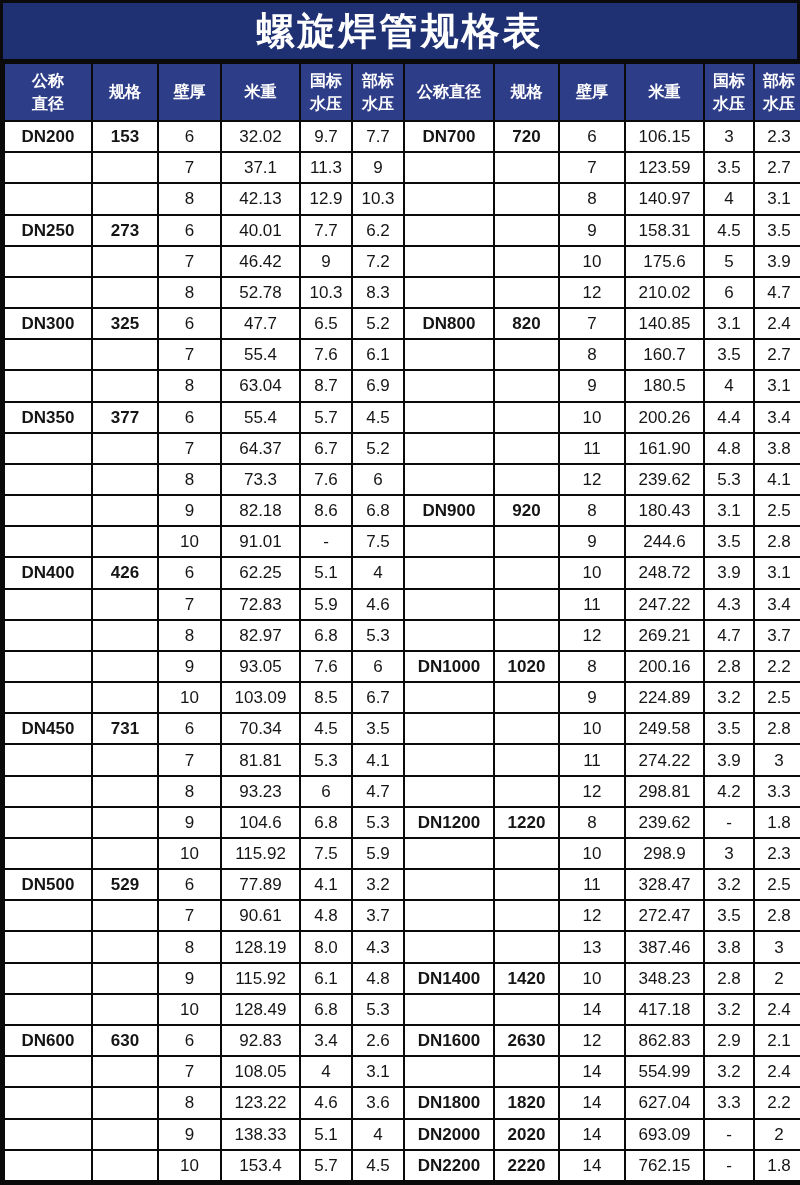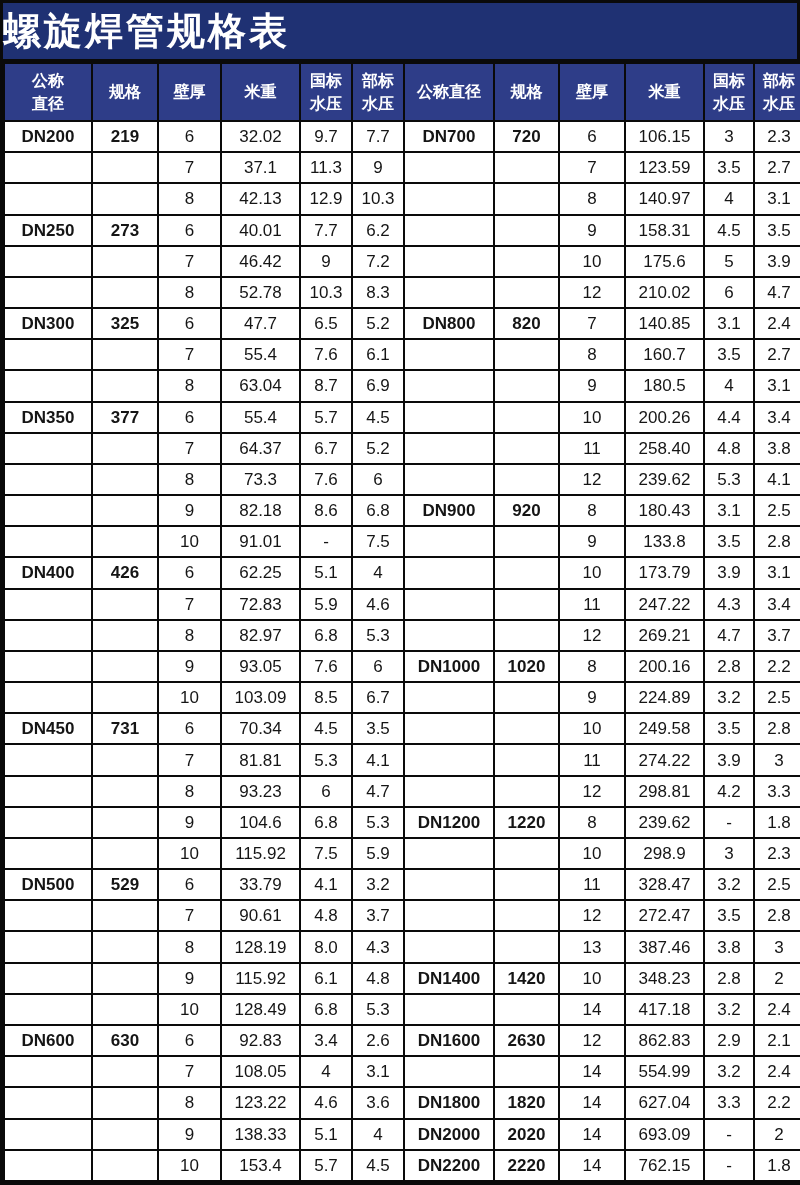--- a/index.html
+++ b/index.html
@@ -16,21 +16,21 @@
   }
   .sheet{
     width:800px;height:1185px;box-sizing:border-box;
     border:3px solid var(--border);
     display:flex;flex-direction:column;background:#fff;
   }
   .title-bar{
     height:56px;flex:0 0 56px;
     background:var(--title-bg);
     border-bottom:3px solid var(--border);
-    display:flex;align-items:center;justify-content:flex-start;
+    display:flex;align-items:center;justify-content:center;
   }
   .title-bar h1{
     margin:0;color:var(--header-text);
     font-size:38px;font-weight:bold;letter-spacing:3px;line-height:1;
   }
   table.spec{
     width:100%;flex:1 1 auto;
     border-collapse:collapse;table-layout:fixed;
   }
   table.spec th, table.spec td{
@@ -91,21 +91,21 @@
         <th>米重</th>
         <th>国标
 水压</th>
         <th>部标
 水压</th>
       </tr>
     </thead>
     <tbody>
         <tr>
           <td class="bold">DN200</td>
-          <td class="bold">219</td>
+          <td class="bold">153</td>
           <td>6</td>
           <td>32.02</td>
           <td>9.7</td>
           <td>7.7</td>
           <td class="bold">DN700</td>
           <td class="bold">720</td>
           <td>6</td>
           <td>106.15</td>
           <td>3</td>
           <td>2.3</td>
@@ -239,21 +239,21 @@
         <tr>
           <td class="bold"></td>
           <td class="bold"></td>
           <td>7</td>
           <td>64.37</td>
           <td>6.7</td>
           <td>5.2</td>
           <td class="bold"></td>
           <td class="bold"></td>
           <td>11</td>
-          <td>258.40</td>
+          <td>161.90</td>
           <td>4.8</td>
           <td>3.8</td>
         </tr>
         <tr>
           <td class="bold"></td>
           <td class="bold"></td>
           <td>8</td>
           <td>73.3</td>
           <td>7.6</td>
           <td>6</td>
@@ -281,35 +281,35 @@
         <tr>
           <td class="bold"></td>
           <td class="bold"></td>
           <td>10</td>
           <td>91.01</td>
           <td>-</td>
           <td>7.5</td>
           <td class="bold"></td>
           <td class="bold"></td>
           <td>9</td>
-          <td>133.8</td>
+          <td>244.6</td>
           <td>3.5</td>
           <td>2.8</td>
         </tr>
         <tr>
           <td class="bold">DN400</td>
           <td class="bold">426</td>
           <td>6</td>
           <td>62.25</td>
           <td>5.1</td>
           <td>4</td>
           <td class="bold"></td>
           <td class="bold"></td>
           <td>10</td>
-          <td>173.79</td>
+          <td>248.72</td>
           <td>3.9</td>
           <td>3.1</td>
         </tr>
         <tr>
           <td class="bold"></td>
           <td class="bold"></td>
           <td>7</td>
           <td>72.83</td>
           <td>5.9</td>
           <td>4.6</td>
@@ -429,21 +429,21 @@
           <td class="bold"></td>
           <td>10</td>
           <td>298.9</td>
           <td>3</td>
           <td>2.3</td>
         </tr>
         <tr>
           <td class="bold">DN500</td>
           <td class="bold">529</td>
           <td>6</td>
-          <td>33.79</td>
+          <td>77.89</td>
           <td>4.1</td>
           <td>3.2</td>
           <td class="bold"></td>
           <td class="bold"></td>
           <td>11</td>
           <td>328.47</td>
           <td>3.2</td>
           <td>2.5</td>
         </tr>
         <tr>

